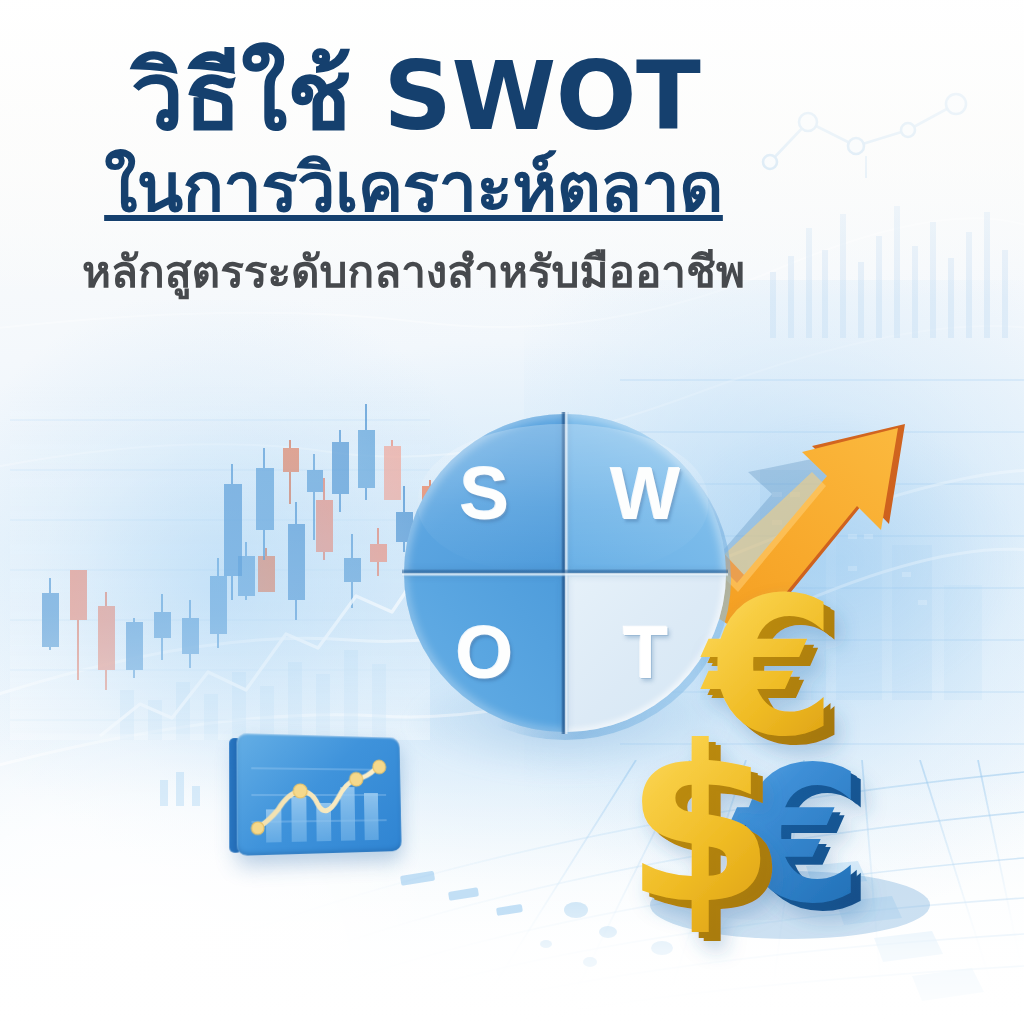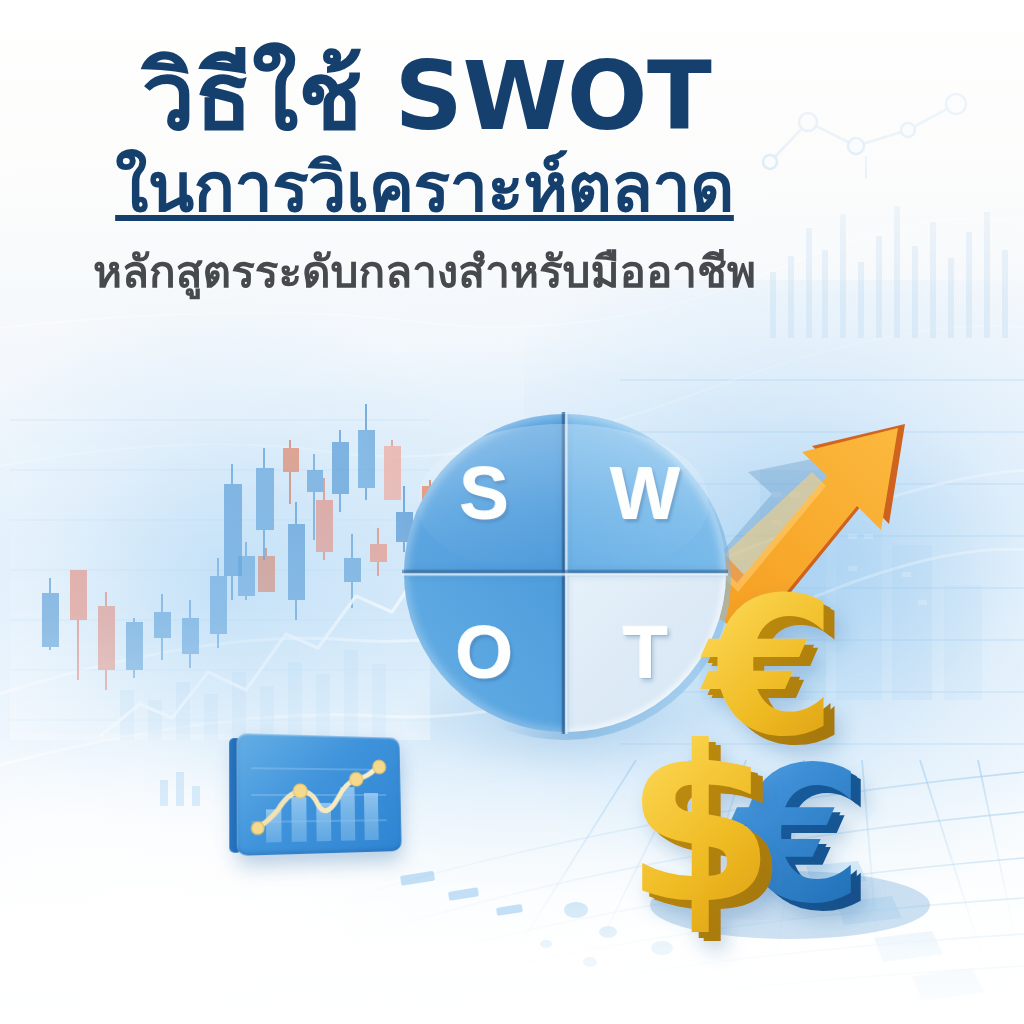--- a/index.html
+++ b/index.html
@@ -41,21 +41,21 @@
   .wash-bl {
     left:-40px; bottom:-40px; width:460px; height:330px;
     background:radial-gradient(ellipse at 40% 70%, rgba(255,255,255,0.95) 0%, rgba(255,255,255,0.55) 50%, rgba(255,255,255,0) 80%);
   }
 
   
   svg.layer { position:absolute; left:0; top:0; width:1024px; height:1024px; pointer-events:none; overflow:visible; }
 
   
   #title-block {
-    position:absolute; left:16px; top:48px; width:817px;
+    position:absolute; left:5px; top:48px; width:817px;
     text-align:center; z-index:40;
   }
   .t-line {
     color:#15406e;
     font-weight:bold;
     letter-spacing:-0.5px;
     line-height:1.02;
     text-shadow:0 1px 1px rgba(255,255,255,0.8);
     white-space:nowrap;
   }

